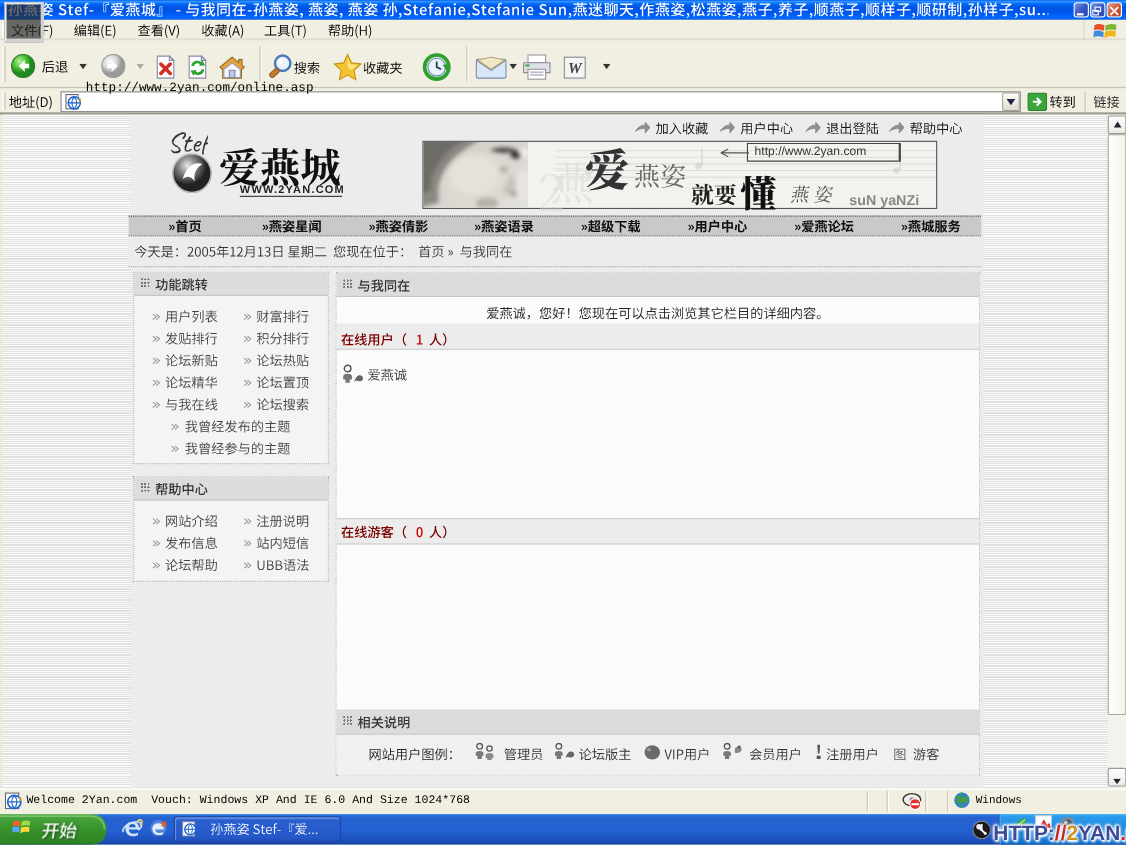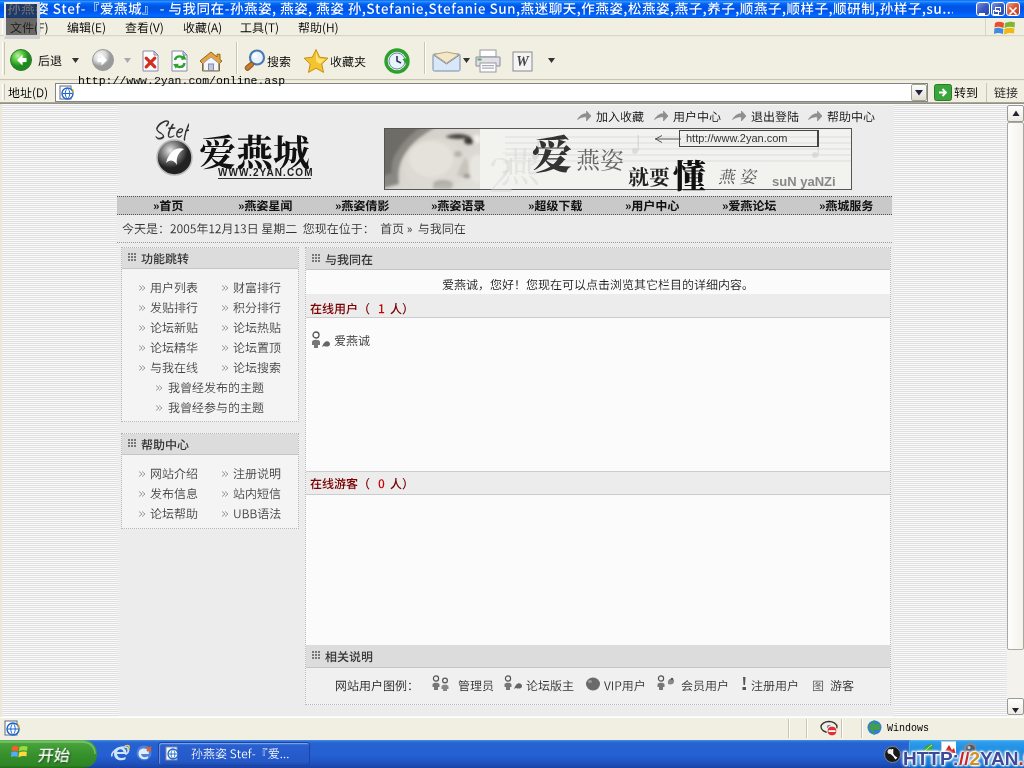--- a/index.html
+++ b/index.html
@@ -1299,20 +1299,21 @@
 <svg class="t" style="left:1012px;top:110px" width="8" height="8">
       <polygon points="4,0.5 7.5,6 0.5,6" fill="#223"></polygon>
     </svg>
 <div id="statusbar"></div>
 <svg class="t" style="left:4px;top:720px" width="16" height="17">
 <rect x="1" y="1" width="12" height="14" fill="#fff" stroke="#667"></rect>
 <circle cx="9" cy="9" r="6" fill="#fff" stroke="#1a66cc" stroke-width="1.5"></circle>
 <path d="M3.5 9 L14.5 9 M9 3.2 C6 6 6 12 9 14.8 M9 3.2 C12 6 12 12 9 14.8" stroke="#1a66cc" fill="none"></path>
 <path d="M13.5 4.8 C15.2 5.4 15.5 6.6 13.8 8.4" stroke="#d4a017" fill="none" stroke-width="1.4"></path>
     </svg>
+<div class="t" style="left:24px;top:722px;font-family:'Liberation Mono',monospace;font-size:10.5px;color:#000">Welcome&nbsp;2Yan.com&nbsp;&nbsp;Vouch:&nbsp;Windows&nbsp;XP&nbsp;And&nbsp;IE&nbsp;6.0&nbsp;And&nbsp;Size&nbsp;1024*768</div>
 <div style="position:absolute;left:788px;top:719px;width:1px;height:19px;background:#c9c5b2;box-shadow:1px 0 0 #fff"></div>
 <div style="position:absolute;left:806px;top:719px;width:1px;height:19px;background:#c9c5b2;box-shadow:1px 0 0 #fff"></div>
 <div style="position:absolute;left:841px;top:719px;width:1px;height:19px;background:#c9c5b2;box-shadow:1px 0 0 #fff"></div>
 <div style="position:absolute;left:861px;top:719px;width:1px;height:19px;background:#c9c5b2;box-shadow:1px 0 0 #fff"></div>
 <svg class="t" style="left:819px;top:720px" width="20" height="17">
 <ellipse cx="10" cy="7" rx="8" ry="5.5" fill="none" stroke="#333" stroke-width="1.3"></ellipse>
 <circle cx="10" cy="7" r="2.2" fill="#88c"></circle>
 <circle cx="13" cy="11" r="5" fill="#e03030" stroke="#fff"></circle>
       <rect x="9.5" y="10.2" width="7" height="1.8" fill="#fff"></rect>
     </svg>

